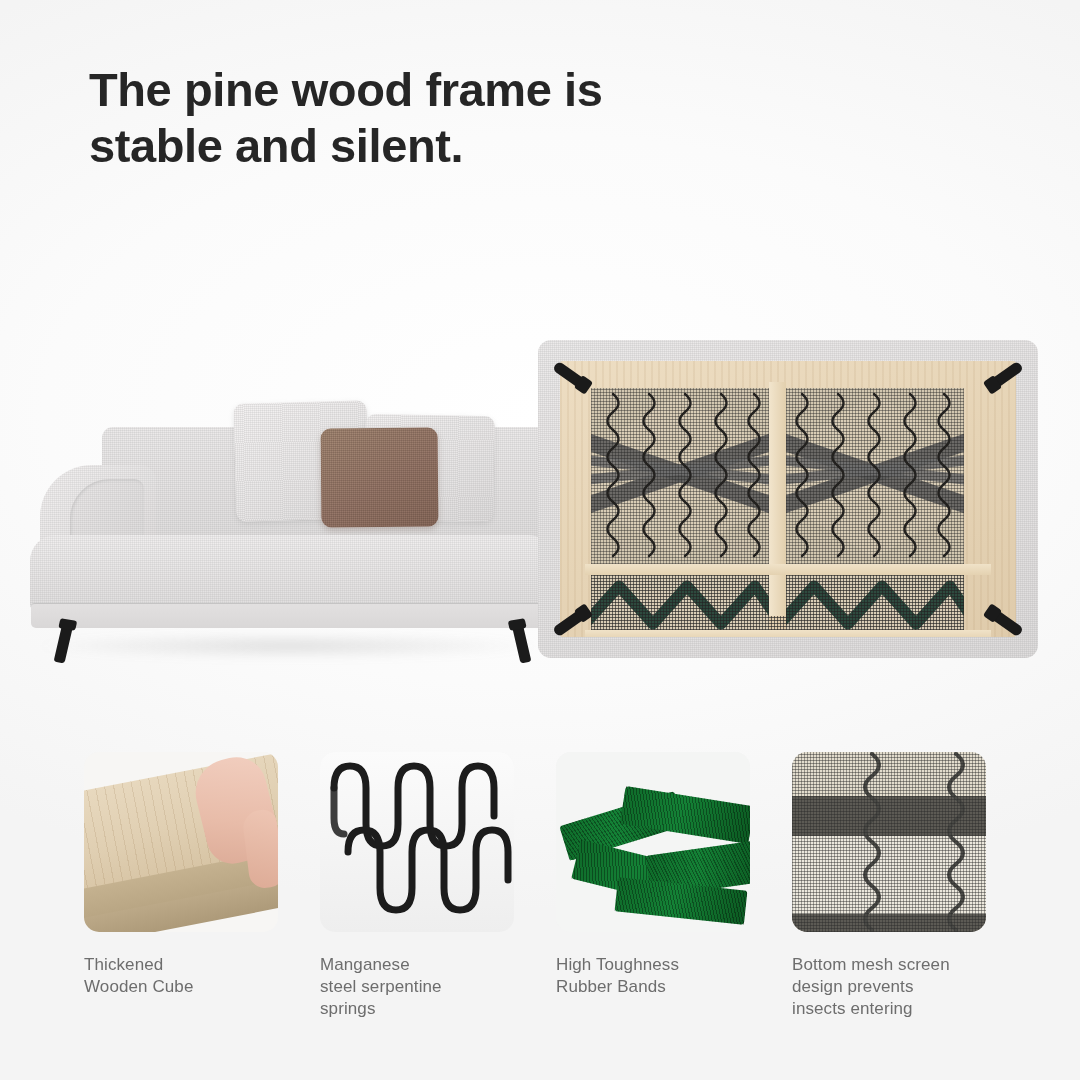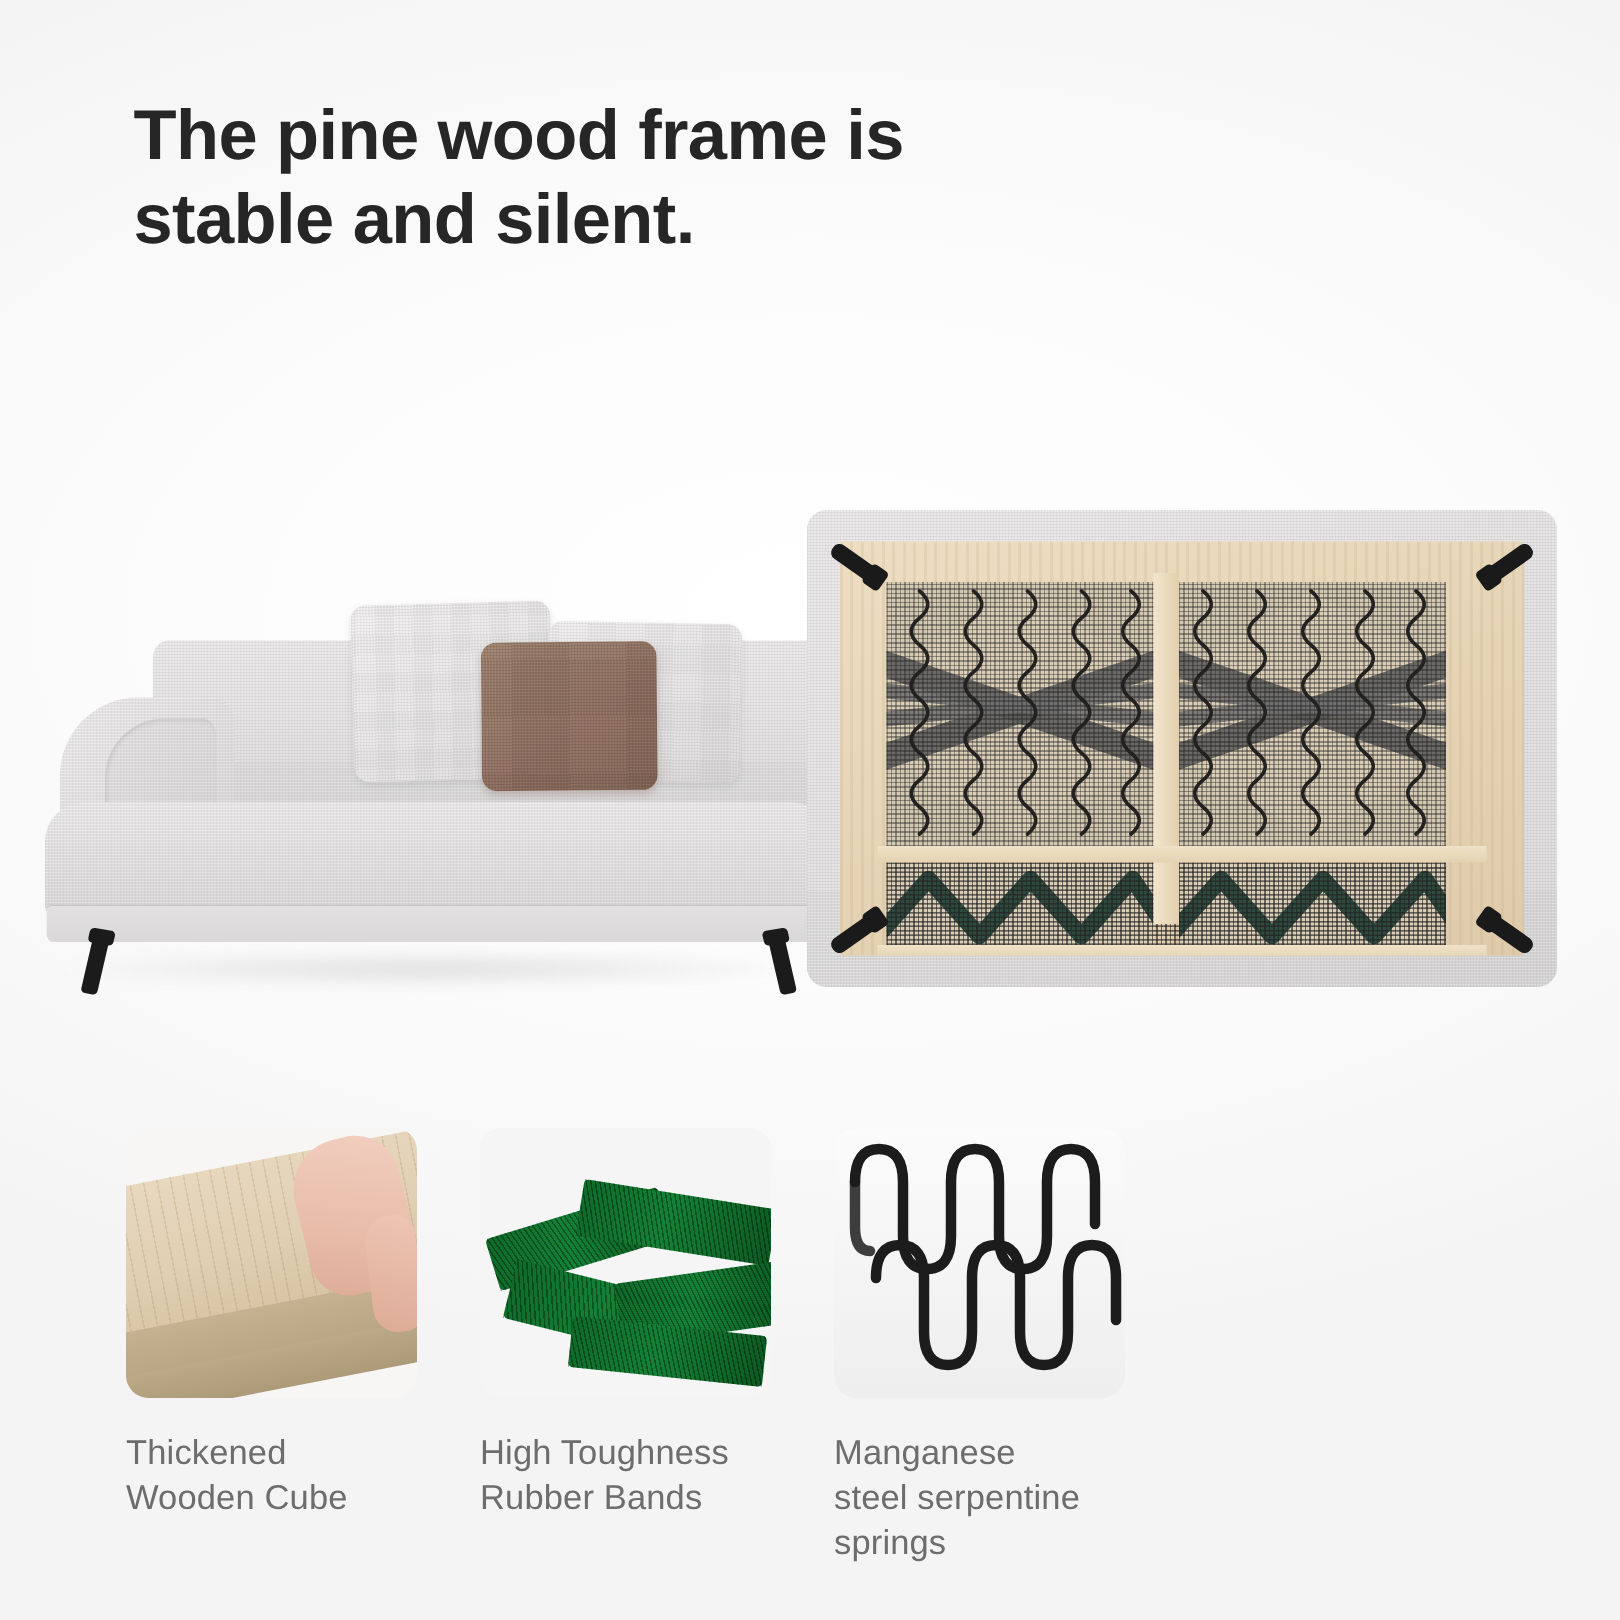--- a/index.html
+++ b/index.html
@@ -235,21 +235,21 @@
   .features {
     position:absolute; left:0; top:752px; width:1080px; height:320px;
     display:flex; justify-content:flex-start; padding-left:84px; gap:42px;
   }
   .feature { width:194px; }
   .thumb {
     width:194px; height:180px; border-radius:15px; overflow:hidden;
     position:relative; background:#f3f3f3;
   }
   .fcap {
-    margin-top:22px; font-size:23px; line-height:1.30; color:#6d6d6d;
+    margin-top:22px; font-size:17px; line-height:1.30; color:#6d6d6d;
     white-space:pre-line; letter-spacing:.1px;
   }
 
   
   .t1-bg{ position:absolute; inset:0; background:#f7f6f4; }
   .t1-plank{
     position:absolute; left:-26px; top:22px; width:232px; height:96px;
     background:linear-gradient(175deg,#e8d9bf 0%,#e0cfb2 55%,#d6c3a3 100%);
     transform:rotate(-11deg);
   }
@@ -433,45 +433,65 @@
       <div class="t1-plank"></div>
       <div class="t1-hand"></div>
       <div class="t1-thumbnail"></div>
     </div>
     <div class="fcap">Thickened
 Wooden Cube</div>
   </div>
 
   <div class="feature">
     <div class="thumb">
-      <div class="t2-bg"></div>
-      <div class="t2-band t2-b1"></div>
-      <div class="t2-band t2-b2"></div>
-      <div class="t2-band t2-b3"></div>
-      <div class="t2-band t2-b4"></div>
-      <div class="t2-band t2-b5"></div>
-    </div>
-    <div class="fcap">High Toughness
-Rubber Bands</div>
-  </div>
-
-  <div class="feature">
-    <div class="thumb">
       <div class="t3-bg">
         <svg viewBox="0 0 194 180" preserveAspectRatio="none">
           <g fill="none" stroke="#1c1c1c" stroke-width="7" stroke-linecap="round" stroke-linejoin="round">
             <path d="M14 36 q0 -22 16 -22 q16 0 16 22 l0 36 q0 22 16 22 q16 0 16 -22 l0 -36
                      q0 -22 16 -22 q16 0 16 22 l0 36 q0 22 16 22 q16 0 16 -22 l0 -36
                      q0 -22 16 -22 q16 0 16 22 l0 28"></path>
             <path d="M28 100 q0 -22 16 -22 q16 0 16 22 l0 36 q0 22 16 22 q16 0 16 -22 l0 -36
                      q0 -22 16 -22 q16 0 16 22 l0 36 q0 22 16 22 q16 0 16 -22 l0 -36
                      q0 -22 16 -22 q16 0 16 22 l0 28"></path>
             <path d="M14 36 l0 30 q0 16 10 16" opacity=".85"></path>
           </g>
         </svg>
       </div>
     </div>
     <div class="fcap">Manganese
 steel serpentine
 springs</div>
   </div>
 
+  <div class="feature">
+    <div class="thumb">
+      <div class="t2-bg"></div>
+      <div class="t2-band t2-b1"></div>
+      <div class="t2-band t2-b2"></div>
+      <div class="t2-band t2-b3"></div>
+      <div class="t2-band t2-b4"></div>
+      <div class="t2-band t2-b5"></div>
+    </div>
+    <div class="fcap">High Toughness
+Rubber Bands</div>
+  </div>
+
+  <div class="feature">
+    <div class="thumb">
+      <div class="t4-bg"></div>
+      <div class="t4-strip t4-dark1"></div>
+      <div class="t4-strip t4-light"></div>
+      <div class="t4-strip t4-dark2"></div>
+      <div class="t4-springs">
+        <svg viewBox="0 0 194 180" preserveAspectRatio="none">
+          <g fill="none" stroke="#4a4a46" stroke-width="4" stroke-linecap="round">
+            <path d="M80 2 q14 11 0 22 q-14 11 0 22 q14 11 0 22 q-14 11 0 22 q14 11 0 22 q-14 11 0 22 q14 11 0 22 q-14 11 0 22"></path>
+            <path d="M164 2 q14 11 0 22 q-14 11 0 22 q14 11 0 22 q-14 11 0 22 q14 11 0 22 q-14 11 0 22 q14 11 0 22 q-14 11 0 22"></path>
+          </g>
+        </svg>
+      </div>
+      <div class="t4-mesh"></div>
+    </div>
+    <div class="fcap">Bottom mesh screen
+design prevents
+ insects entering</div>
+  </div>
 </div>
 
 </body></html>

